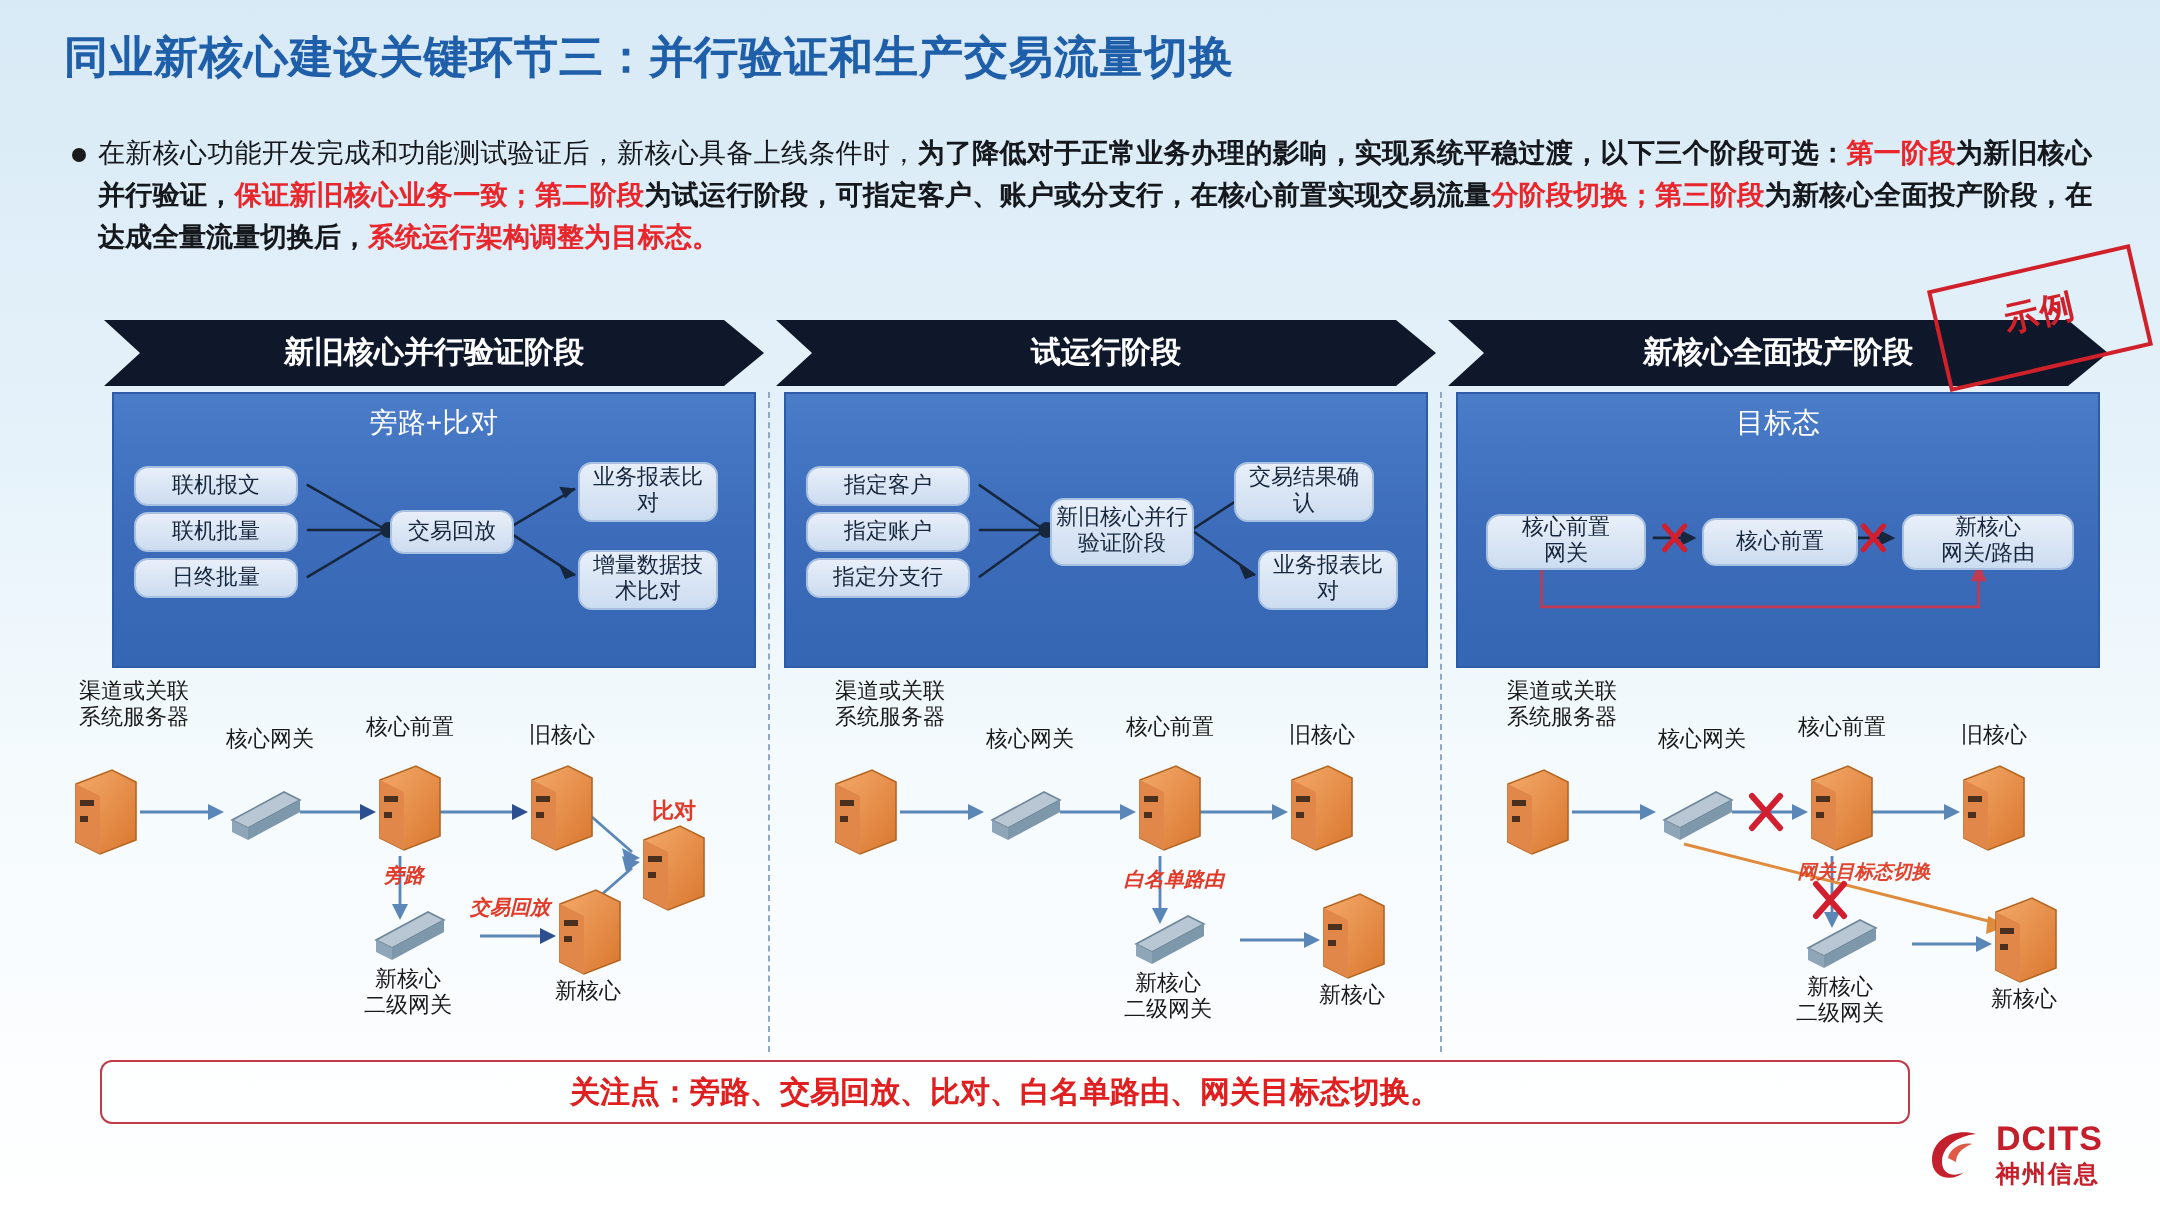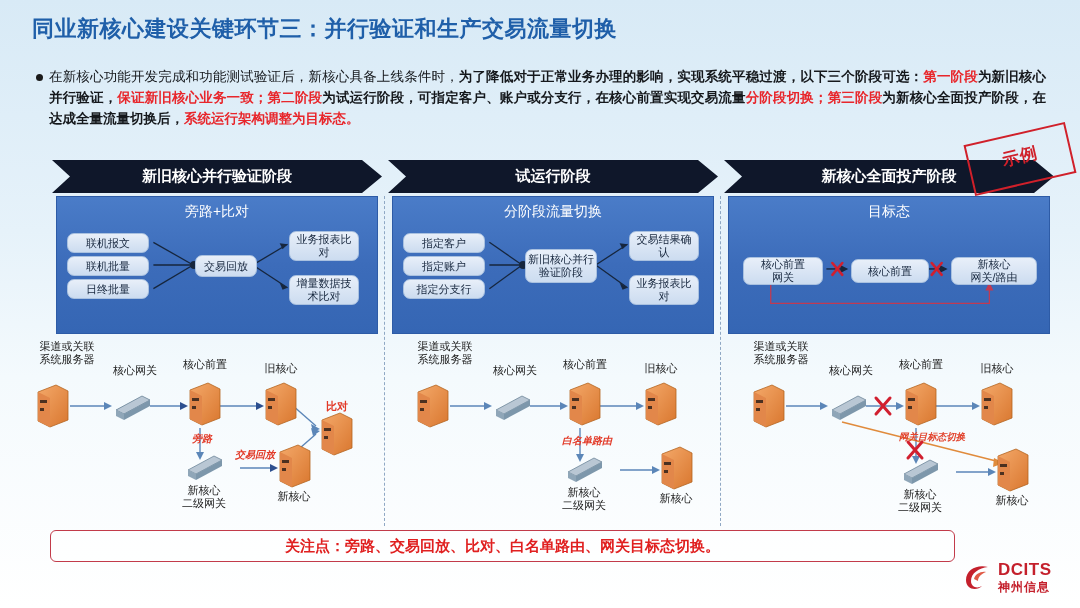--- a/index.html
+++ b/index.html
@@ -166,38 +166,37 @@
     </svg>
     <div class="nodebox" style="left:10px;top:36px;width:82px;height:20px;">联机报文</div>
     <div class="nodebox" style="left:10px;top:59px;width:82px;height:20px;">联机批量</div>
     <div class="nodebox" style="left:10px;top:82px;width:82px;height:20px;">日终批量</div>
     <div class="nodebox" style="left:138px;top:58px;width:62px;height:22px;">交易回放</div>
     <div class="nodebox" style="left:232px;top:34px;width:70px;height:30px;">业务报表比对</div>
     <div class="nodebox" style="left:232px;top:78px;width:70px;height:30px;">增量数据技术比对</div>
   </div>
 
   <div class="panel" id="panel2">
-    <div class="panel-title">分阶段流量切换</div>
     <svg class="wires" viewBox="0 0 322 138" preserveAspectRatio="none">
       <g stroke="#16263d" stroke-width="1.3" fill="none">
         <line x1="97" y1="46" x2="130" y2="69"></line>
         <line x1="97" y1="69" x2="130" y2="69"></line>
         <line x1="97" y1="93" x2="130" y2="69"></line>
         <line x1="204" y1="69" x2="236" y2="48"></line>
         <line x1="204" y1="69" x2="236" y2="92"></line>
       </g>
       <circle cx="131" cy="69" r="4" fill="#16263d"></circle>
       <polygon points="236,48 228,47 231,53" fill="#16263d"></polygon>
       <polygon points="236,92 228,87 231,94" fill="#16263d"></polygon>
     </svg>
     <div class="nodebox" style="left:10px;top:36px;width:82px;height:20px;">指定客户</div>
     <div class="nodebox" style="left:10px;top:59px;width:82px;height:20px;">指定账户</div>
     <div class="nodebox" style="left:10px;top:82px;width:82px;height:20px;">指定分支行</div>
     <div class="nodebox" style="left:132px;top:52px;width:72px;height:34px;">新旧核心并行验证阶段</div>
-    <div class="nodebox" style="left:236px;top:34px;width:70px;height:30px;">交易结果确认</div>
+    <div class="nodebox" style="left:224px;top:34px;width:70px;height:30px;">交易结果确认</div>
     <div class="nodebox" style="left:236px;top:78px;width:70px;height:30px;">业务报表比对</div>
   </div>
 
   <div class="panel" id="panel3">
     <div class="panel-title">目标态</div>
     <svg class="wires" viewBox="0 0 322 138" preserveAspectRatio="none">
       <g stroke="#16263d" stroke-width="1.4" fill="none">
         <line x1="98" y1="73" x2="118" y2="73"></line>
         <line x1="200" y1="73" x2="218" y2="73"></line>
       </g>

